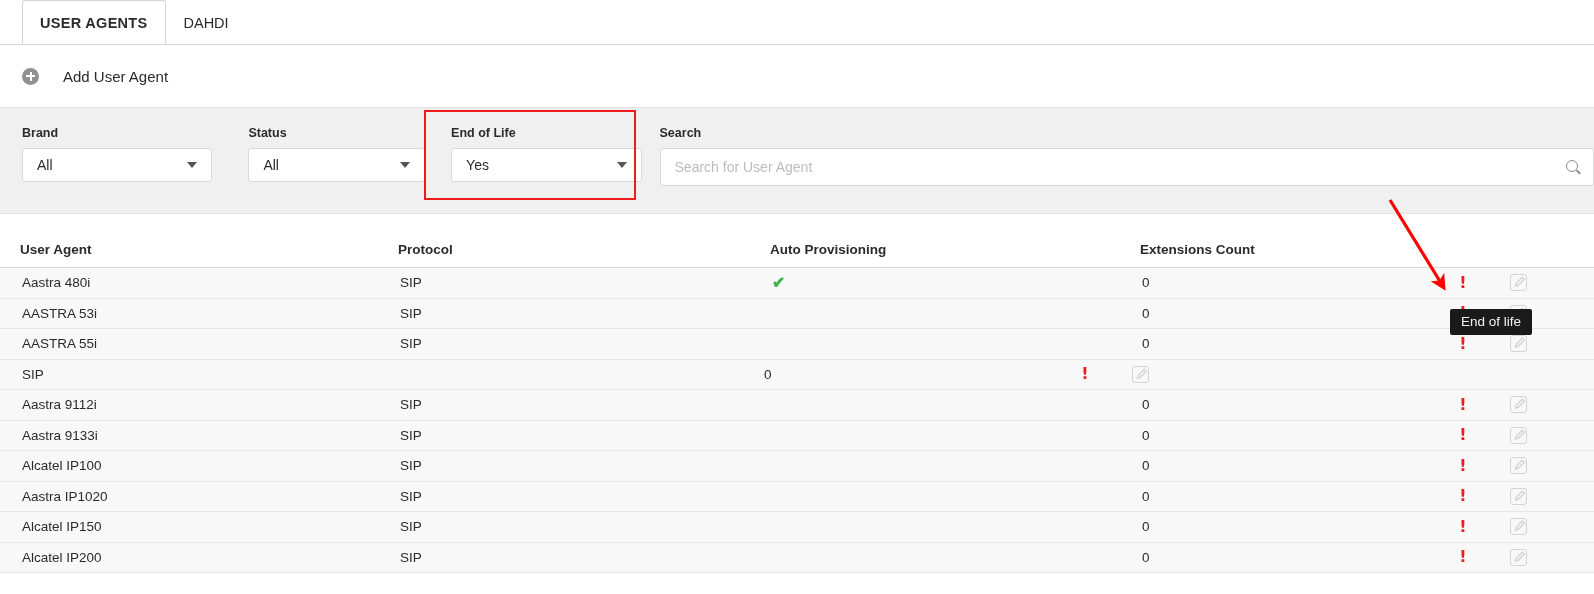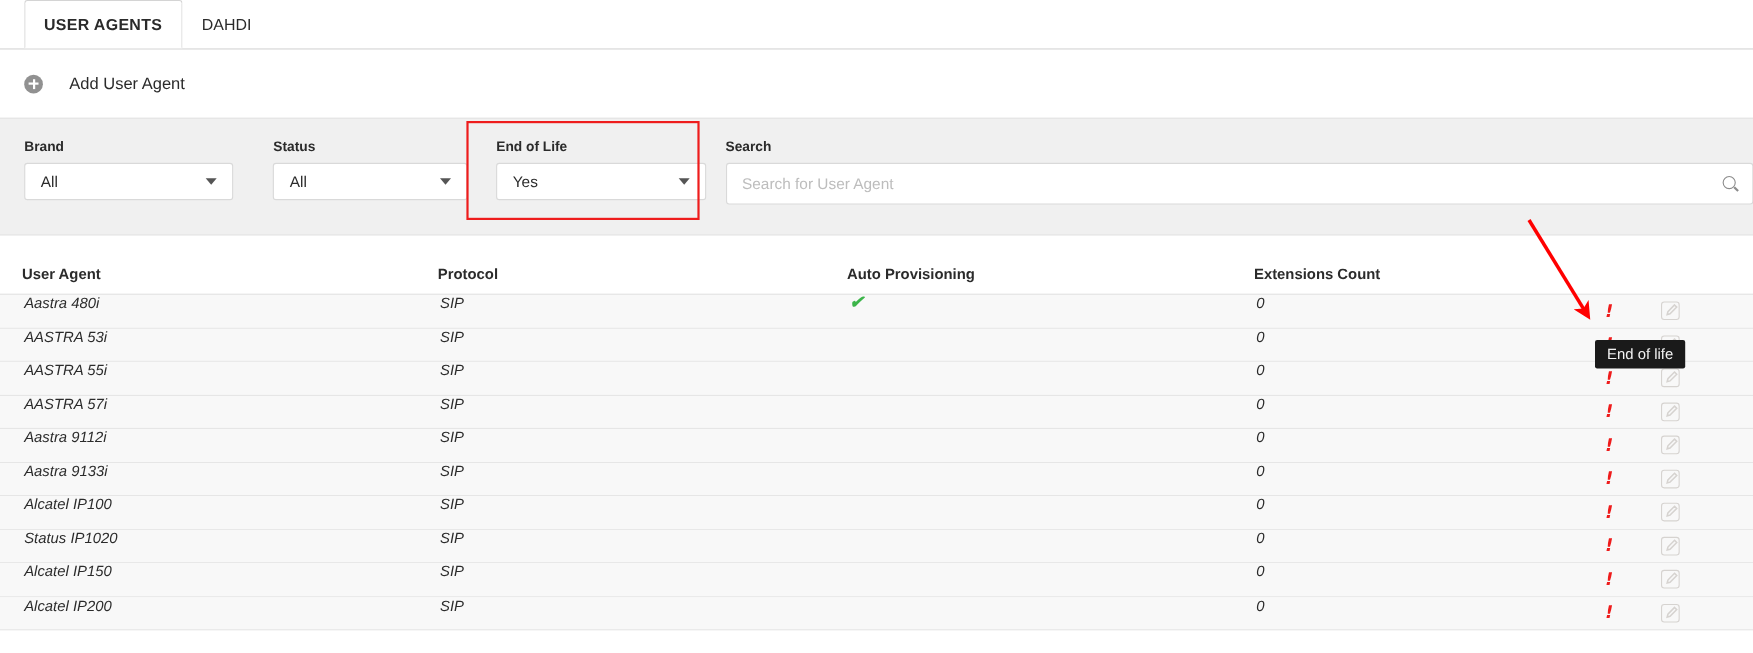--- a/index.html
+++ b/index.html
@@ -182,27 +182,27 @@
     height: 36px;
     padding: 0 0 0 20px;
     font-size: 13.5px;
     font-weight: bold;
     color: #2b2b2b;
     border-bottom: 1px solid #dcdcdc;
     margin-top: 18px;
   }
   .trow {
     display: flex;
+    align-items: center;
     height: 30.5px;
     padding: 0 0 0 22px;
     font-size: 13.5px;
     color: #2b2b2b;
     background: #f8f8f8;
     border-bottom: 1px solid #e6e6e6;
-    font-style: italic;
   }
   .c-name  { width: 378px; }
   .c-proto { width: 372px; }
   .c-auto  { width: 370px; }
   .c-ext   { width: 296px; }
   .c-flag  { width: 50px; display: flex; justify-content: center; align-items: center; }
   .c-edit  { width: 60px; display: flex; justify-content: center; align-items: center; }
 
   .check {
     color: #3cb54a;
@@ -355,21 +355,20 @@
         </div>
         <div class="c-edit">
           <span class="edit-icon">
             <svg width="13" height="13" viewBox="0 0 13 13">
               <path d="M9.3 1.2 L11.3 3.2 L5.2 9.3 L2.6 10 L3.3 7.3 Z" fill="none" stroke="#d6d3d0" stroke-width="1.4"></path>
             </svg>
           </span>
         </div>
       </div>
       <div class="trow">
-        <div class="c-name">AASTRA 57i</div>
         <div class="c-proto">SIP</div>
         <div class="c-auto"></div>
         <div class="c-ext">0</div>
         <div class="c-flag">
           <span class="bang">!</span>
         </div>
         <div class="c-edit">
           <span class="edit-icon">
             <svg width="13" height="13" viewBox="0 0 13 13">
               <path d="M9.3 1.2 L11.3 3.2 L5.2 9.3 L2.6 10 L3.3 7.3 Z" fill="none" stroke="#d6d3d0" stroke-width="1.4"></path>
@@ -419,21 +418,21 @@
         </div>
         <div class="c-edit">
           <span class="edit-icon">
             <svg width="13" height="13" viewBox="0 0 13 13">
               <path d="M9.3 1.2 L11.3 3.2 L5.2 9.3 L2.6 10 L3.3 7.3 Z" fill="none" stroke="#d6d3d0" stroke-width="1.4"></path>
             </svg>
           </span>
         </div>
       </div>
       <div class="trow">
-        <div class="c-name">Status IP1020</div>
+        <div class="c-name">Aastra IP1020</div>
         <div class="c-proto">SIP</div>
         <div class="c-auto"></div>
         <div class="c-ext">0</div>
         <div class="c-flag">
           <span class="bang">!</span>
         </div>
         <div class="c-edit">
           <span class="edit-icon">
             <svg width="13" height="13" viewBox="0 0 13 13">
               <path d="M9.3 1.2 L11.3 3.2 L5.2 9.3 L2.6 10 L3.3 7.3 Z" fill="none" stroke="#d6d3d0" stroke-width="1.4"></path>

